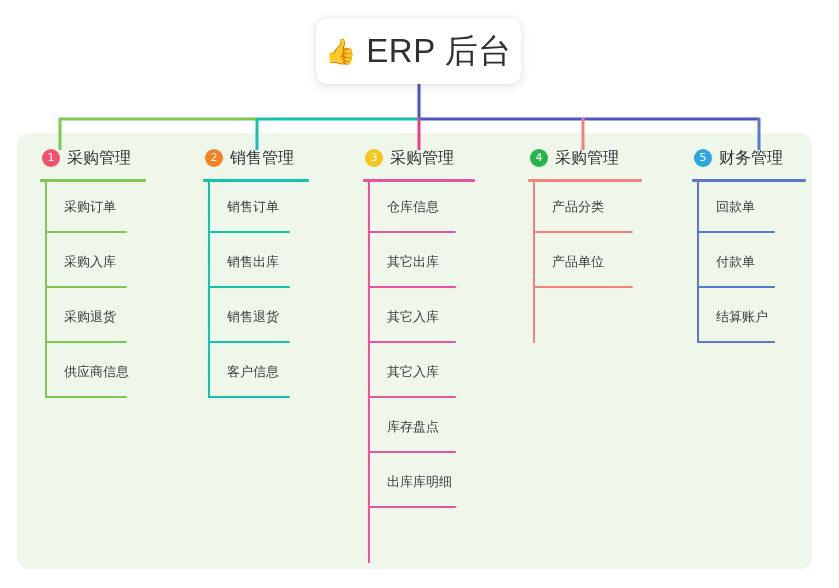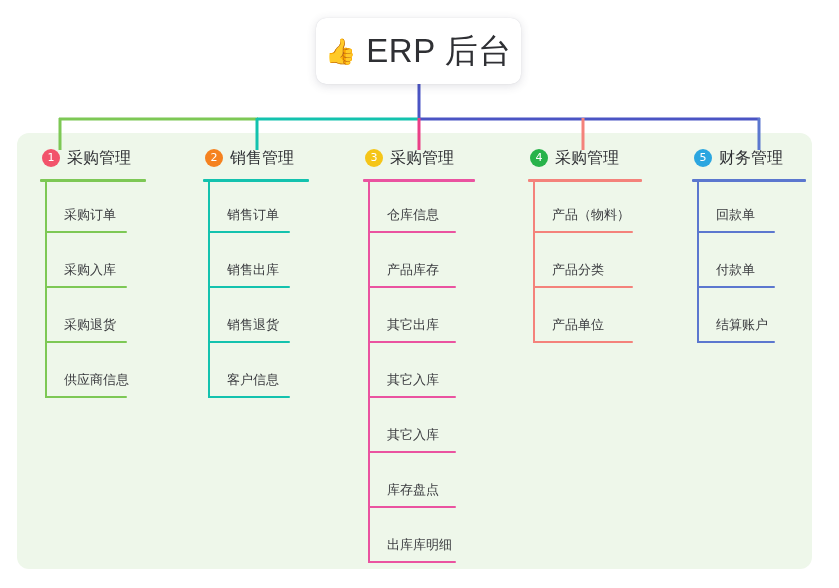--- a/index.html
+++ b/index.html
@@ -128,21 +128,21 @@
     width: 2px;
   }
   .leaf {
     position: relative;
     height: 55px;
     box-sizing: border-box;
   }
   .leaf-text {
     position: absolute;
     left: 24px;
-    bottom: 13px;
+    bottom: 21px;
     font-size: 13px;
     color: #3a3b3f;
     white-space: nowrap;
   }
   .leaf-rule {
     position: absolute;
     left: 5px;
     bottom: 4px;
     height: 2px;
     border-radius: 1px;
@@ -234,24 +234,20 @@
           <span class="col-title">采购管理</span>
         </div>
         <div class="head-rule" style="background: rgb(234, 83, 160); width: 112px;"></div>
         <div class="leaf-list">
           <div class="spine" style="background: rgb(234, 83, 160); height: 381px;"></div>
           <div class="leaf">
             <span class="leaf-text">仓库信息</span>
             <div class="leaf-rule" style="background: rgb(234, 83, 160); width: 88px;"></div>
           </div>
           <div class="leaf">
-            <span class="leaf-text">产品库存</span>
-            <div class="leaf-rule" style="background: rgb(234, 83, 160); width: 88px;"></div>
-          </div>
-          <div class="leaf">
             <span class="leaf-text">其它出库</span>
             <div class="leaf-rule" style="background: rgb(234, 83, 160); width: 88px;"></div>
           </div>
           <div class="leaf">
             <span class="leaf-text">其它入库</span>
             <div class="leaf-rule" style="background: rgb(234, 83, 160); width: 88px;"></div>
           </div>
           <div class="leaf">
             <span class="leaf-text">其它入库</span>
             <div class="leaf-rule" style="background: rgb(234, 83, 160); width: 88px;"></div>
@@ -268,24 +264,20 @@
       </div>
       <div class="column" style="left: 528px;">
         <div class="col-head">
           <span class="badge" style="background: rgb(39, 179, 74);">4</span>
           <span class="col-title">采购管理</span>
         </div>
         <div class="head-rule" style="background: rgb(244, 130, 123); width: 114px;"></div>
         <div class="leaf-list">
           <div class="spine" style="background: rgb(244, 130, 123); height: 161px;"></div>
           <div class="leaf">
-            <span class="leaf-text">产品（物料）</span>
-            <div class="leaf-rule" style="background: rgb(244, 130, 123); width: 100px;"></div>
-          </div>
-          <div class="leaf">
             <span class="leaf-text">产品分类</span>
             <div class="leaf-rule" style="background: rgb(244, 130, 123); width: 100px;"></div>
           </div>
           <div class="leaf">
             <span class="leaf-text">产品单位</span>
             <div class="leaf-rule" style="background: rgb(244, 130, 123); width: 100px;"></div>
           </div>
         </div>
       </div>
       <div class="column" style="left: 692px;">

